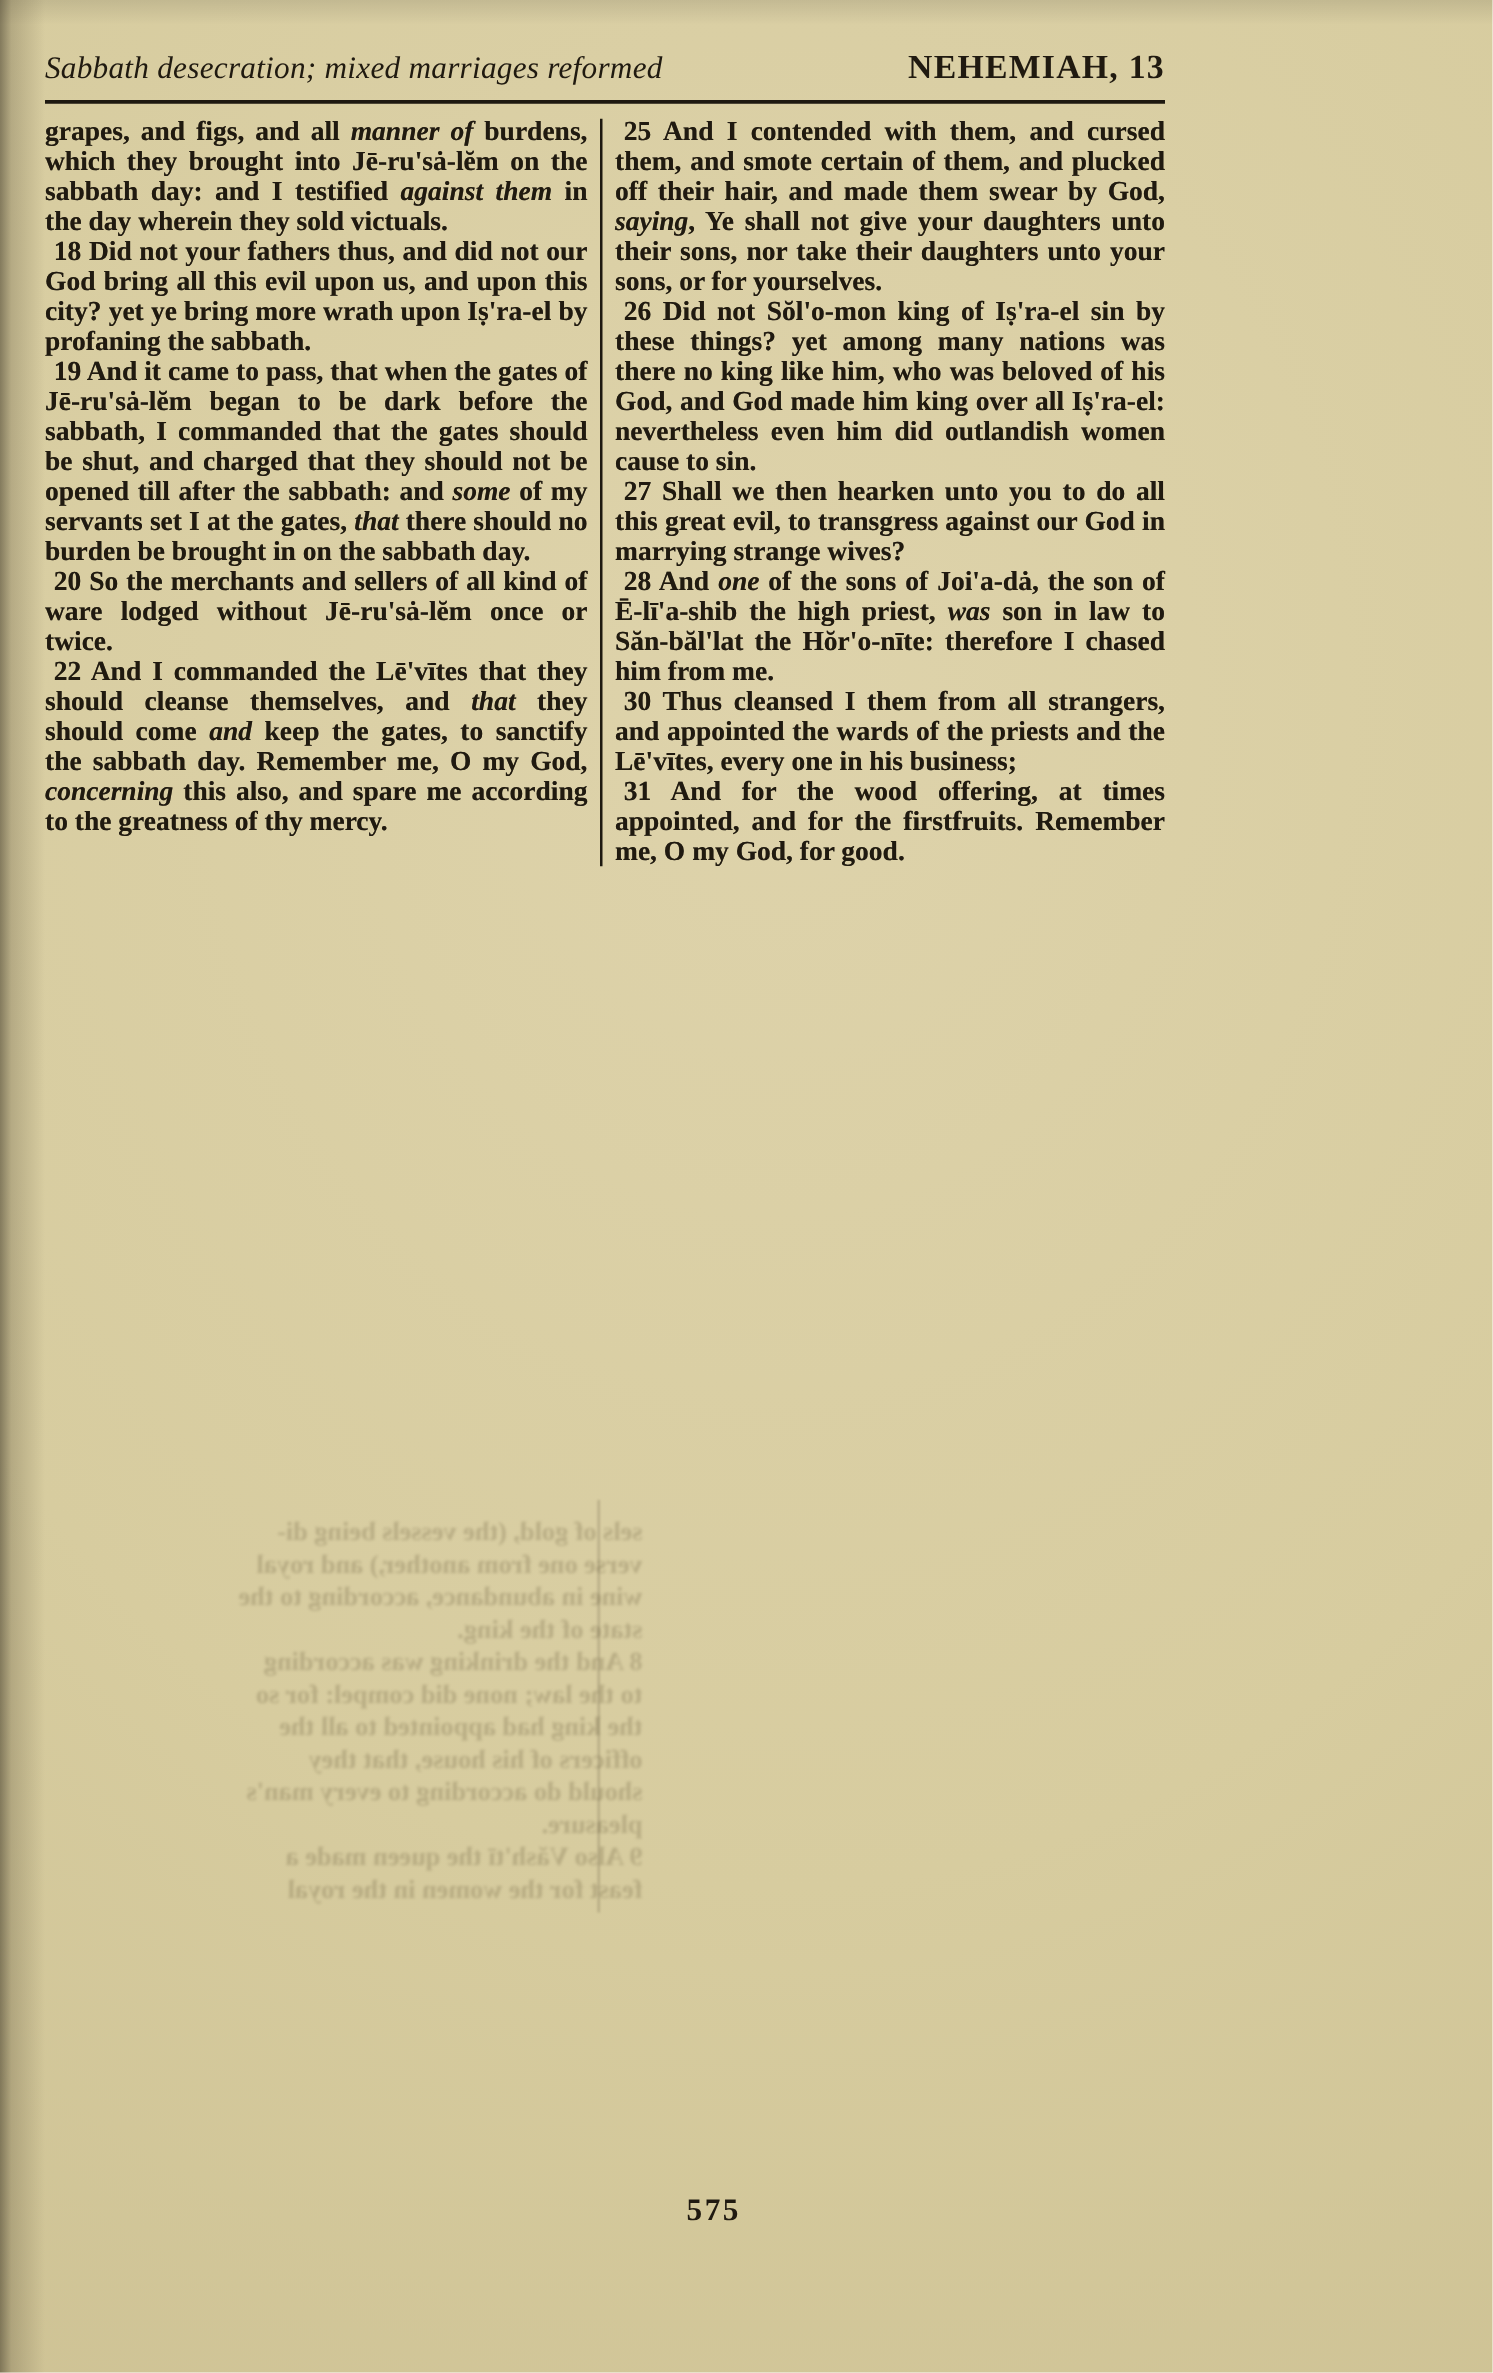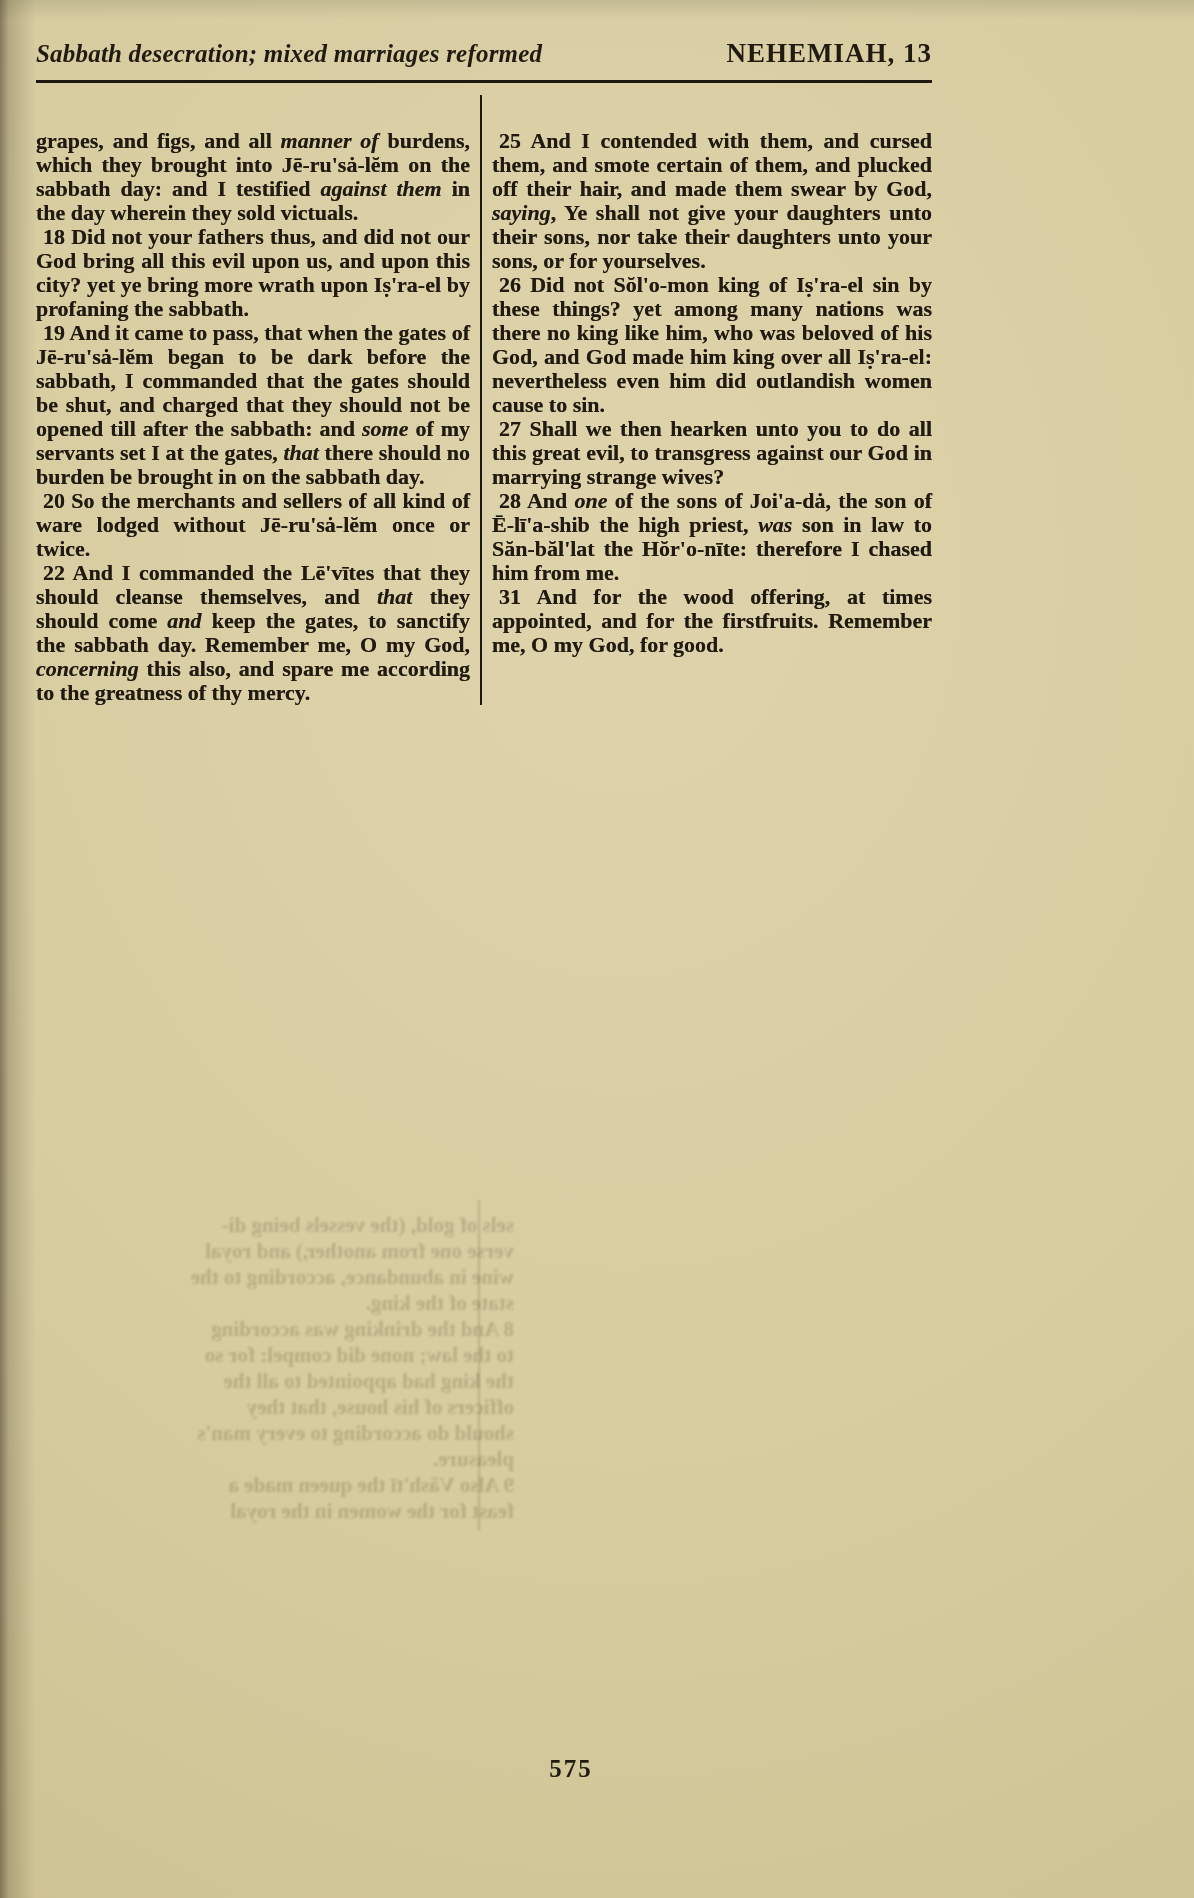--- a/index.html
+++ b/index.html
@@ -13,33 +13,33 @@
       linear-gradient(90deg, rgba(62,55,38,0.55) 0px, rgba(99,89,64,0.30) 9px, rgba(99,89,64,0.0) 36px),
       linear-gradient(180deg, rgba(0,0,0,0.10) 0px, rgba(0,0,0,0) 20px),
       radial-gradient(ellipse 120% 90% at 52% 30%, #ded3ab 0%, #d7cc9f 55%, #ccc092 100%);
   }
   .page { position: absolute; inset: 0; }
 
   .running-header {
     position: absolute; left: 36px; top: 38px; width: 896px;
     display: flex; justify-content: space-between; align-items: baseline;
   }
-  .head-left  { font-style: italic; font-weight: 700; font-size: 25px; letter-spacing: 0.2px; }
+  .head-left  { font-style: italic; font-weight: 400; font-size: 25px; letter-spacing: 0.2px; }
   .head-right { font-weight: 700; font-size: 27px; letter-spacing: 1px; }
 
   .header-rule {
     position: absolute; left: 36px; top: 80px; width: 896px; height: 3px;
     background: #1e1910;
   }
 
   .columns {
     position: absolute; left: 36px; top: 93px; width: 896px;
     display: flex; align-items: stretch;
   }
-  .col { width: 434px; margin-top: 36px; }
+  .col { width: 434px; }
   .col.right { width: 440px; }
   .divider { width: 2px; background: #1e1910; margin: 2px 10px 0 10px; }
 
   .verse {
     margin: 0; padding: 0;
     font-size: 22px; line-height: 24px; font-weight: 700;
     text-align: justify;
     hyphens: auto; -webkit-hyphens: auto;
     color: #201a10;
     text-shadow: 0 0 0.4px rgba(32,26,16,0.65);
@@ -89,20 +89,21 @@
         <p class="verse vstart"><span>19 And it came to pass, that when the gates of Jē-ru'sȧ-lĕm began to be dark before the sabbath, I commanded that the gates should be shut, and charged that they should not be opened till after the sabbath: and </span><i>some</i><span> of my servants set I at the gates, </span><i>that</i><span> there should no burden be brought in on the sabbath day.</span></p>
         <p class="verse vstart"><span>20 So the merchants and sellers of all kind of ware lodged without Jē-ru'sȧ-lĕm once or twice.</span></p>
         <p class="verse vstart"><span>22 And I commanded the Lē'vītes that they should cleanse themselves, and </span><i>that</i><span> they should come </span><i>and</i><span> keep the gates, to sanctify the sabbath day. Remember me, O my God, </span><i>concerning</i><span> this also, and spare me according to the greatness of thy mercy.</span></p>
       </div>
     <div class="divider"></div>
     <div class="col right" id="col-right">
         <p class="verse vstart"><span>25 And I contended with them, and cursed them, and smote certain of them, and plucked off their hair, and made them swear by God, </span><i>saying</i><span>, Ye shall not give your daughters unto their sons, nor take their daughters unto your sons, or for yourselves.</span></p>
         <p class="verse vstart"><span>26 Did not Sŏl'o-mon king of Iṣ'ra-el sin by these things? yet among many nations was there no king like him, who was beloved of his God, and God made him king over all Iṣ'ra-el: nevertheless even him did outlandish women cause to sin.</span></p>
         <p class="verse vstart"><span>27 Shall we then hearken unto you to do all this great evil, to transgress against our God in marrying strange wives?</span></p>
         <p class="verse vstart"><span>28 And </span><i>one</i><span> of the sons of Joi'a-dȧ, the son of Ē-lī'a-shib the high priest, </span><i>was</i><span> son in law to Săn-băl'lat the Hŏr'o-nīte: therefore I chased him from me.</span></p>
+        <p class="verse vstart"><span>30 Thus cleansed I them from all strangers, and appointed the wards of the priests and the Lē'vītes, every one in his business;</span></p>
         <p class="verse vstart"><span>31 And for the wood offering, at times appointed, and for the firstfruits. Remember me, O my God, for good.</span></p>
       </div>
   </main>
 
   <div class="bleed" id="bleed-lines">
       <div class="bleed-line">sels of gold, (the vessels being di-</div>
       <div class="bleed-line">verse one from another,) and royal</div>
       <div class="bleed-line">wine in abundance, according to the</div>
       <div class="bleed-line">state of the king.</div>
       <div class="bleed-line">8 And the drinking was according</div>

